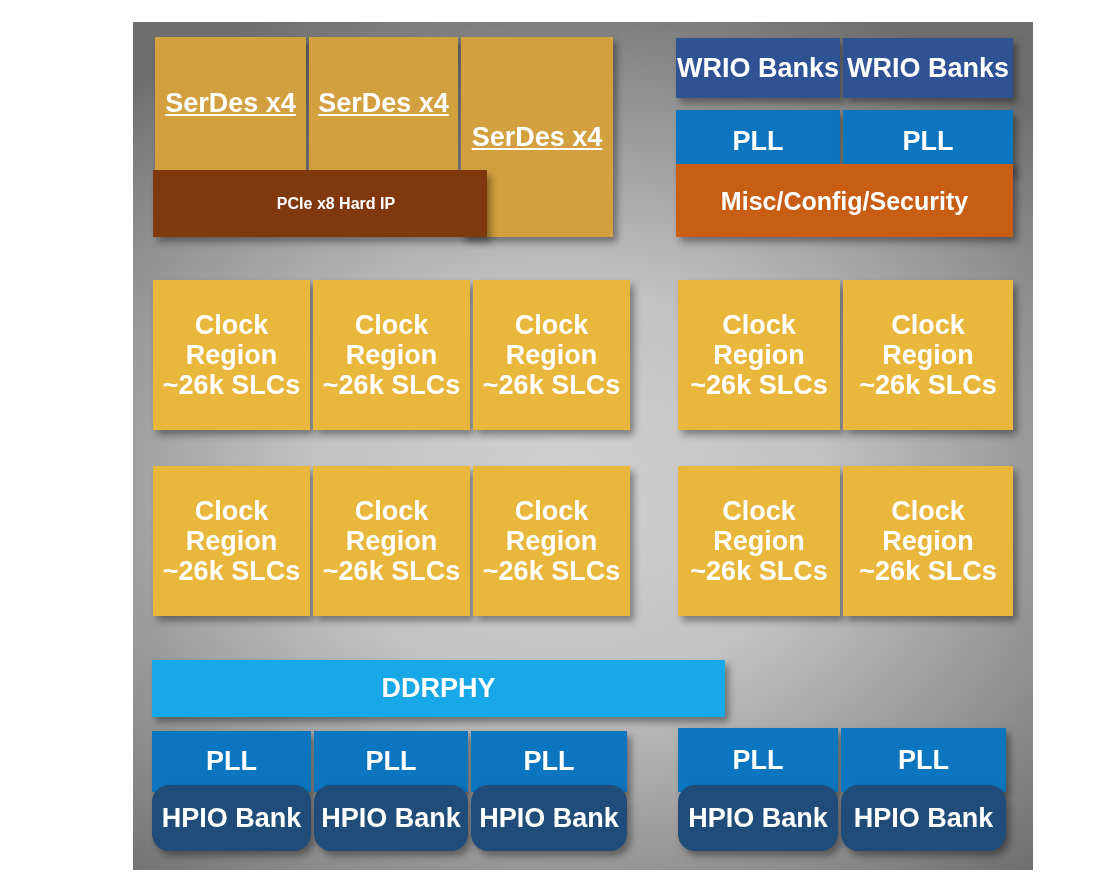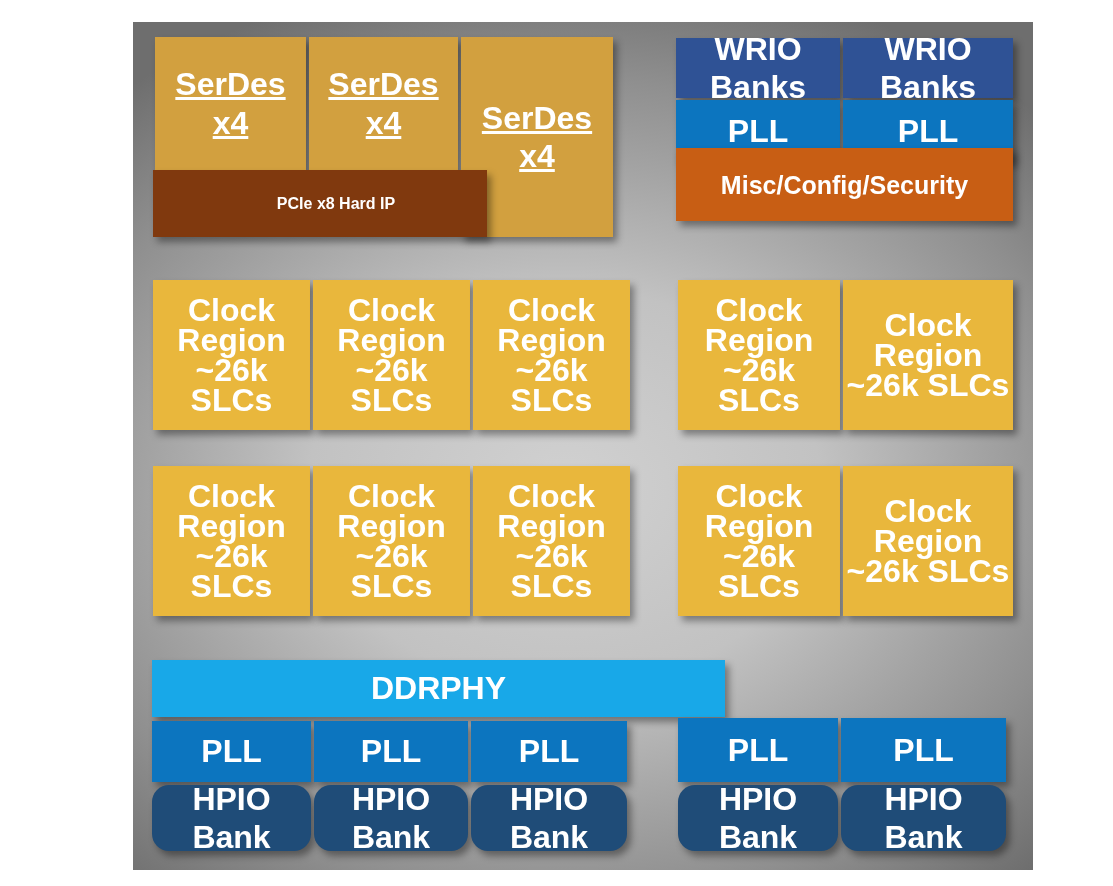--- a/index.html
+++ b/index.html
@@ -12,27 +12,27 @@
   }
   .panel{
     position:absolute;left:133px;top:22px;width:900px;height:848px;
     background:radial-gradient(ellipse 75% 62% at 48% 55%,
       #d1d1d1 0%, #c2c2c2 38%, #a3a3a3 62%, #8f8f8f 78%, #6e6e6e 100%);
   }
   .blk{
     position:absolute;
     display:flex;align-items:center;justify-content:center;
     color:#ffffff;font-weight:bold;text-align:center;
-    font-size:32px;line-height:1.2;
+    font-size:27px;line-height:1.2;
     box-shadow:4px 5px 7px rgba(0,0,0,0.38);
   }
   .serdes{background:#D2A03F;text-decoration:underline;}
   .pcie{background:#80390E;font-size:16px;padding-left:32px;}
   .wrio{background:#2F5295;}
-  .pll{background:#0C75BF;}
+  .pll{background:#0C75BF;margin-top:10px;}
   .misc{background:#C85E14;font-size:25px;}
   .clock{background:#E9B73C;flex-direction:column;line-height:30px;}
   .ddrphy{background:#18A8E8;}
   .hpio{background:#1F4C78;border-radius:17px;}
   .clock span{display:block;}
 </style>
 </head>
 <body>
 
 <div class="canvas">
@@ -40,21 +40,21 @@
 
     <div class="blk serdes" style="left:22px;top:15px;width:151px;height:133px;">SerDes x4</div>
     <div class="blk serdes" style="left:176px;top:15px;width:149px;height:133px;">SerDes x4</div>
     <div class="blk serdes" style="left:328px;top:15px;width:152px;height:200px;">SerDes x4</div>
     <div class="blk pcie" style="left:20px;top:148px;width:302px;height:67px;">PCIe x8 Hard IP</div>
 
     <div class="blk wrio" style="left:543px;top:16px;width:164px;height:60px;">WRIO Banks</div>
     <div class="blk wrio" style="left:710px;top:16px;width:170px;height:60px;">WRIO Banks</div>
     <div class="blk pll" style="left:543px;top:78px;width:164px;height:62px;">PLL</div>
     <div class="blk pll" style="left:710px;top:78px;width:170px;height:62px;">PLL</div>
-    <div class="blk misc" style="left:543px;top:126px;width:337px;height:73px;">Misc/Config/Security</div>
+    <div class="blk misc" style="left:543px;top:142px;width:337px;height:73px;">Misc/Config/Security</div>
 
     <div class="blk clock" style="left:20px;top:258px;width:157px;height:150px;">
       <span>Clock</span>
       <span>Region</span>
       <span>~26k SLCs</span>
     </div>
     <div class="blk clock" style="left:180px;top:258px;width:157px;height:150px;">
       <span>Clock</span>
       <span>Region</span>
       <span>~26k SLCs</span>

